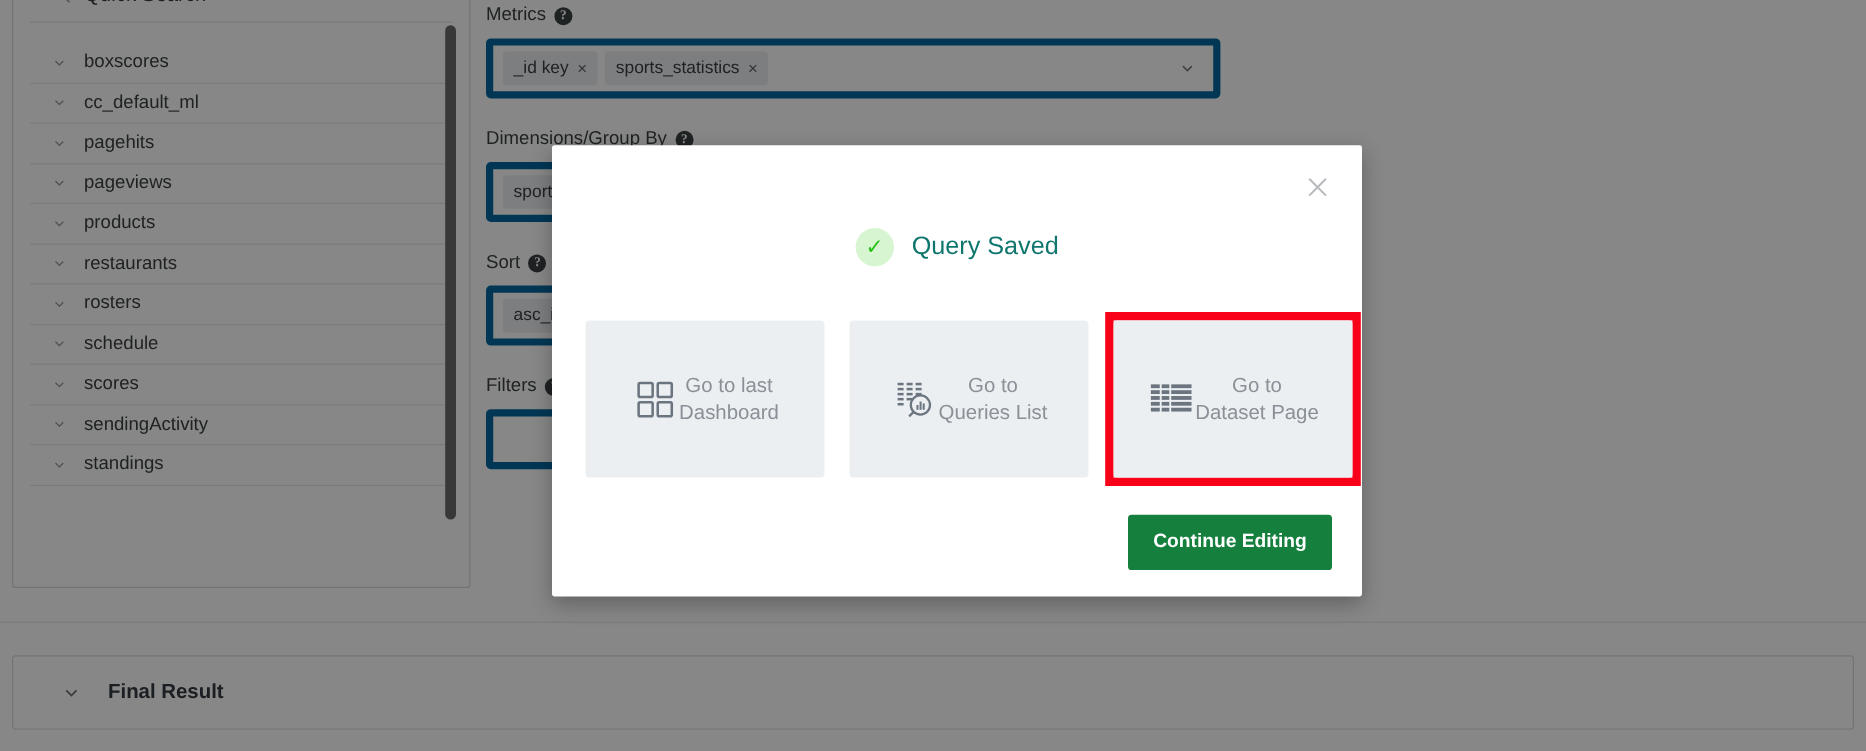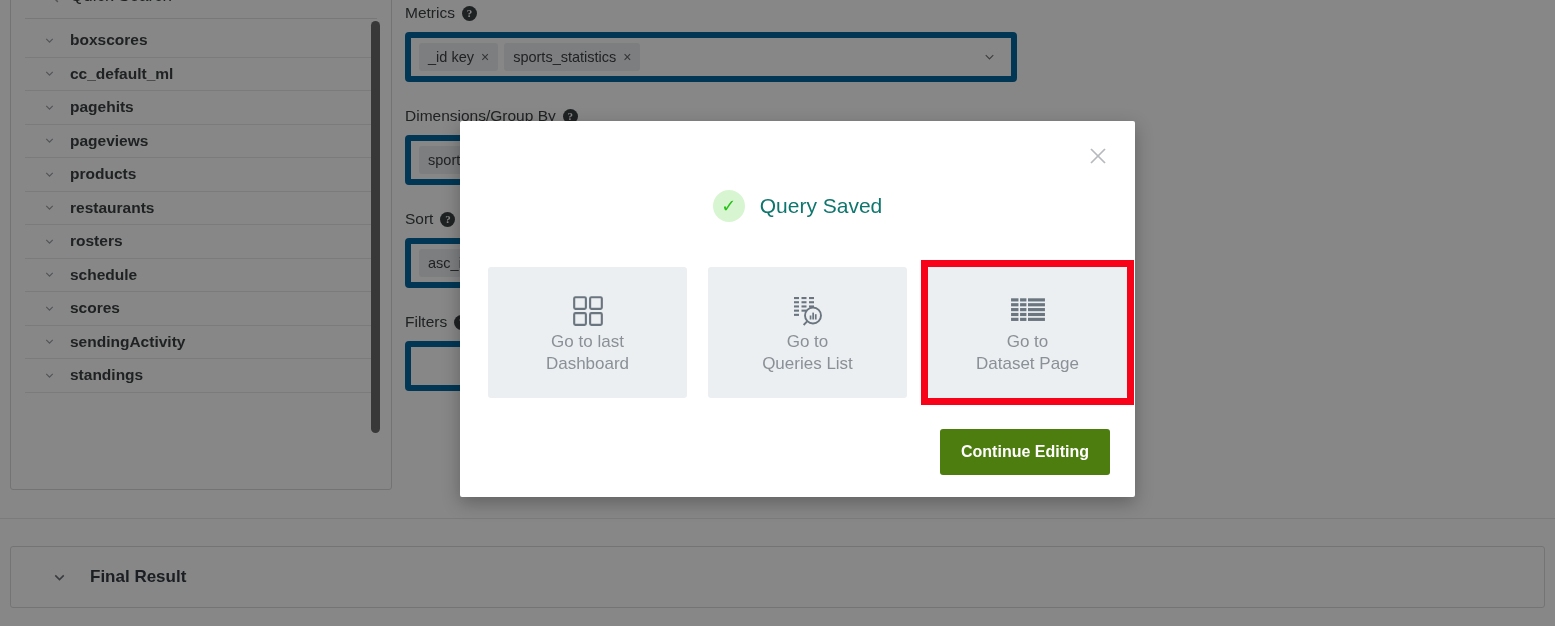--- a/index.html
+++ b/index.html
@@ -54,22 +54,21 @@
     color: #9aa0a6;
   }
   .qs-label {
     font-size: 17px;
     color: #3c4043;
   }
 
   .ds-list {
     position: relative;
     padding: 0 14px;
-    margin-top: 5px;
-    font-weight: bold;
+    margin-top: 17px;
   }
   .ds-item {
     display: flex;
     align-items: center;
     gap: 14px;
     height: 33.5px;
     padding-left: 18px;
     border-bottom: 1px solid #e8e8e8;
     cursor: pointer;
   }
@@ -254,21 +253,20 @@
     top: 146px;
     display: flex;
     gap: 21px;
   }
   .choice {
     width: 199px;
     height: 131px;
     background: #eceff1;
     border-radius: 3px;
     display: flex;
-    flex-direction: column;
     align-items: center;
     justify-content: center;
     gap: 0;
     cursor: pointer;
   }
   .choice-wrap { position: relative; }
   .choice-wrap.highlighted {
     border: 7px solid #f8021a;
     padding: 0;
     margin: -7px;
@@ -287,21 +285,21 @@
     color: #8a9097;
     line-height: 1.28;
   }
 
   .modal-footer {
     position: absolute;
     right: 25px;
     bottom: 22px;
   }
   .btn-primary {
-    background: #4d7c0f;
+    background: #15803d;
     color: #ffffff;
     border: none;
     border-radius: 3px;
     font-size: 16px;
     font-weight: bold;
     padding: 14px 21px;
     cursor: pointer;
     font-family: "Liberation Sans", sans-serif;
   }
 </style>

